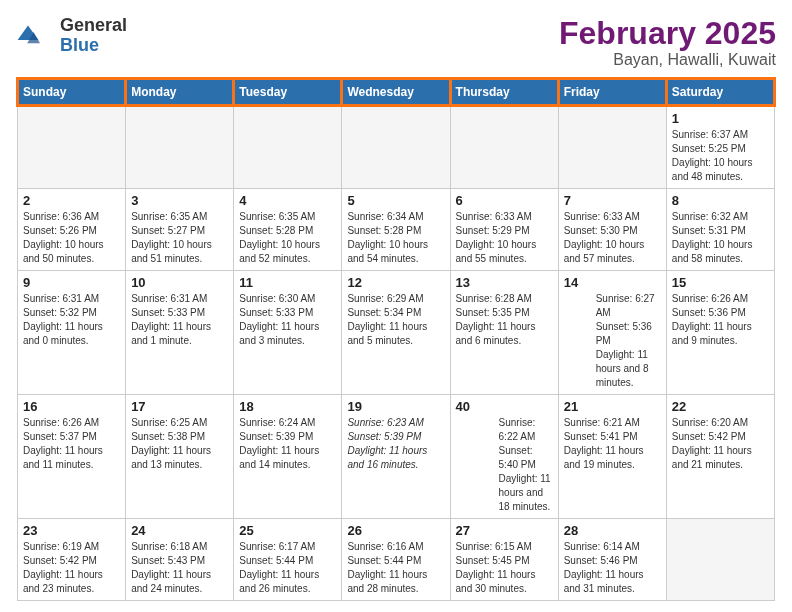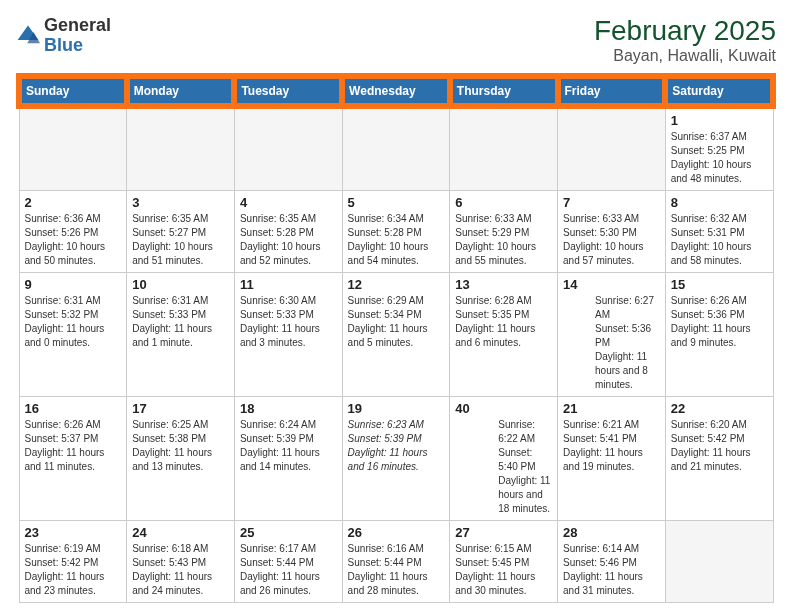--- a/index.html
+++ b/index.html
@@ -12,57 +12,57 @@
     }
     .header {
       display: flex;
       justify-content: space-between;
       align-items: flex-start;
       margin-bottom: 8px;
     }
     .logo {
       display: flex;
       align-items: center;
-      gap: 4px;
+      gap: 20px;
     }
     .logo-text {
       font-size: 18px;
       font-weight: bold;
       line-height: 1.1;
     }
     .logo-general { color: #333; }
     .logo-blue { color: #2c6fad; }
     .logo-icon {
       width: 24px;
       height: 24px;
     }
     .title-block { text-align: right; }
     .month-title {
-      font-size: 28px;
-      font-weight: normal;
-      color: #14532d;
+      font-size: 32px;
+      font-weight: bold;
+      color: #701a75;
       line-height: 1.1;
     }
     .location {
       font-size: 16px;
       color: #555;
     }
     table {
       width: 100%;
       border-collapse: collapse;
       font-size: 11px;
     }
     th {
       background: #2c6fad;
       color: #fff;
       padding: 5px 4px;
       text-align: left;
       font-size: 12px;
       font-weight: bold;
-      border: 6px solid #f97316;
+      border: 3px solid #f97316;
     }
     td {
       border: 1px solid #ccc;
       vertical-align: top;
       padding: 4px 5px;
       height: 80px;
       width: calc(100% / 7);
       background: #fff;
     }
     td.empty {

